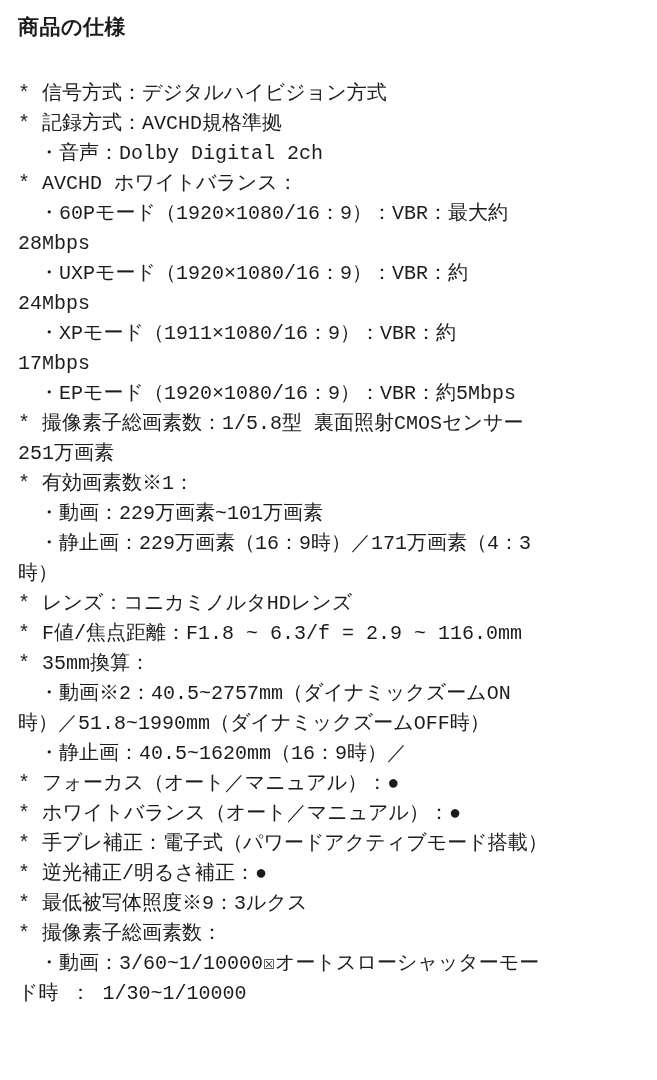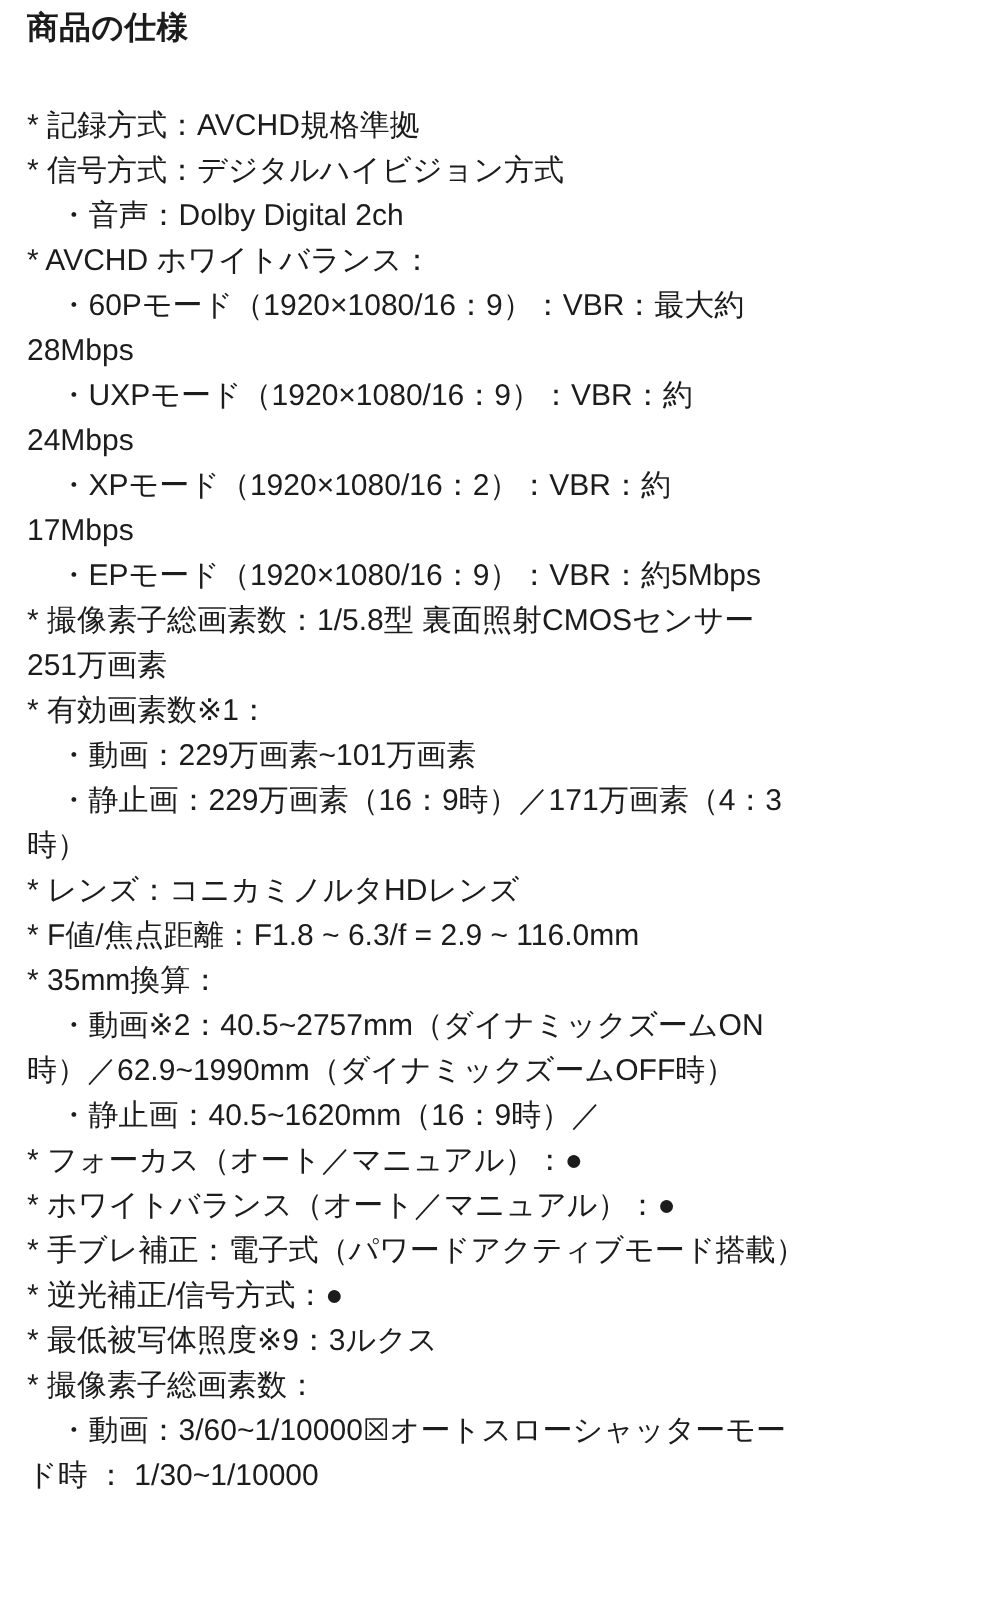--- a/index.html
+++ b/index.html
@@ -15,21 +15,22 @@
     height: 1080px;
     background: var(--bg);
     color: var(--fg);
     font-family: "Liberation Sans", "DejaVu Sans", sans-serif;
     overflow: hidden;
   }
   .page {
     box-sizing: border-box;
     width: 657px;
     height: 1080px;
-    padding: 4px 0 0 18px;
+    padding: 14px 0 0 18px;
+    font-family: Liberation Mono, monospace;
   }
   .title {
     margin: 0 0 35px 0;
     font-size: 21px;
     font-weight: 700;
     line-height: 30px;
     letter-spacing: 0.5px;
   }
   .spec-list {
     font-size: 20px;
@@ -43,45 +44,45 @@
   .spec-line.ind {
     padding-left: 21px;
   }
 </style>
 </head>
 <body>
 
 <div class="page">
   <h1 class="title">商品の仕様</h1>
   <div class="spec-list" id="spec-list">
+      <div class="spec-line">* 信号方式：デジタルハイビジョン方式</div>
       <div class="spec-line">* 記録方式：AVCHD規格準拠</div>
-      <div class="spec-line">* 信号方式：デジタルハイビジョン方式</div>
       <div class="spec-line ind">・音声：Dolby Digital 2ch</div>
       <div class="spec-line">* AVCHD ホワイトバランス：</div>
       <div class="spec-line ind">・60Pモード（1920×1080/16：9）：VBR：最大約</div>
       <div class="spec-line">28Mbps</div>
       <div class="spec-line ind">・UXPモード（1920×1080/16：9）：VBR：約</div>
       <div class="spec-line">24Mbps</div>
-      <div class="spec-line ind">・XPモード（1920×1080/16：2）：VBR：約</div>
+      <div class="spec-line ind">・XPモード（1911×1080/16：9）：VBR：約</div>
       <div class="spec-line">17Mbps</div>
       <div class="spec-line ind">・EPモード（1920×1080/16：9）：VBR：約5Mbps</div>
       <div class="spec-line">* 撮像素子総画素数：1/5.8型 裏面照射CMOSセンサー</div>
       <div class="spec-line">251万画素</div>
       <div class="spec-line">* 有効画素数※1：</div>
       <div class="spec-line ind">・動画：229万画素~101万画素</div>
       <div class="spec-line ind">・静止画：229万画素（16：9時）／171万画素（4：3</div>
       <div class="spec-line">時）</div>
       <div class="spec-line">* レンズ：コニカミノルタHDレンズ</div>
       <div class="spec-line">* F値/焦点距離：F1.8 ~ 6.3/f = 2.9 ~ 116.0mm</div>
       <div class="spec-line">* 35mm換算：</div>
       <div class="spec-line ind">・動画※2：40.5~2757mm（ダイナミックズームON</div>
-      <div class="spec-line">時）／62.9~1990mm（ダイナミックズームOFF時）</div>
+      <div class="spec-line">時）／51.8~1990mm（ダイナミックズームOFF時）</div>
       <div class="spec-line ind">・静止画：40.5~1620mm（16：9時）／</div>
       <div class="spec-line">* フォーカス（オート／マニュアル）：●</div>
       <div class="spec-line">* ホワイトバランス（オート／マニュアル）：●</div>
       <div class="spec-line">* 手ブレ補正：電子式（パワードアクティブモード搭載）</div>
-      <div class="spec-line">* 逆光補正/信号方式：●</div>
+      <div class="spec-line">* 逆光補正/明るさ補正：●</div>
       <div class="spec-line">* 最低被写体照度※9：3ルクス</div>
       <div class="spec-line">* 撮像素子総画素数：</div>
       <div class="spec-line ind">・動画：3/60~1/10000☒オートスローシャッターモー</div>
       <div class="spec-line">ド時 ： 1/30~1/10000</div>
     </div>
 </div>
 
 </body></html>

